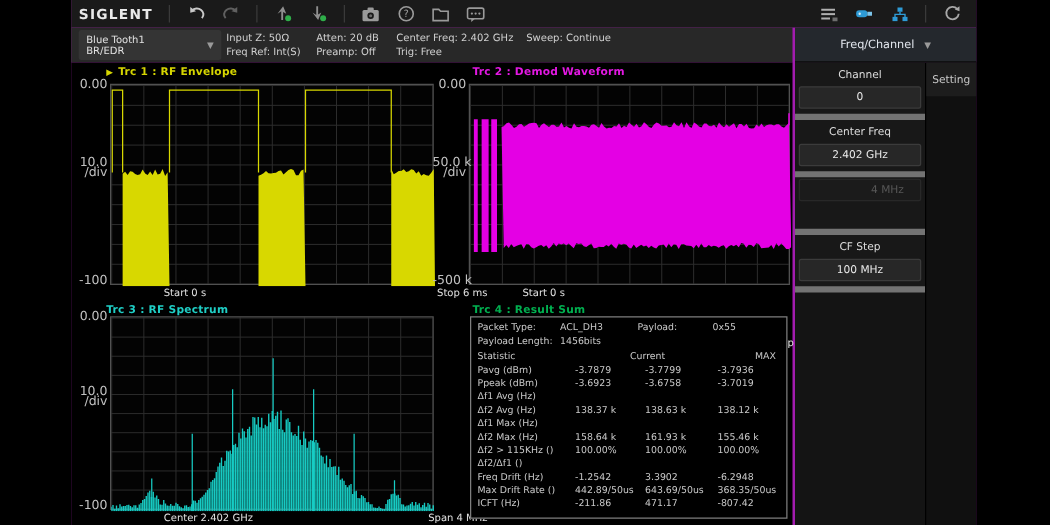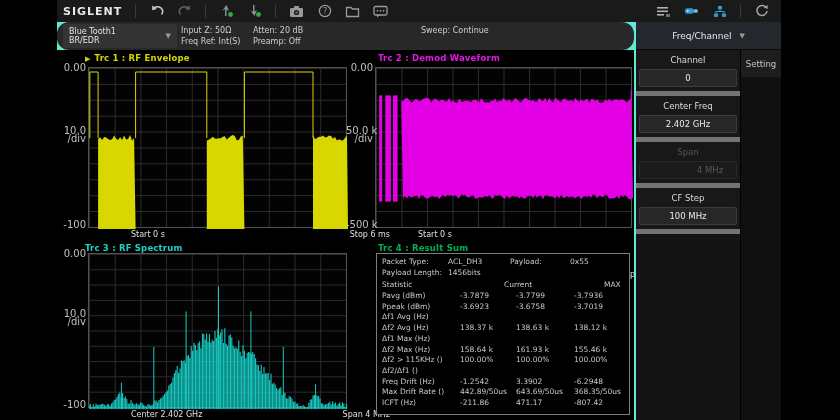--- a/index.html
+++ b/index.html
@@ -1,31 +1,31 @@
 <!DOCTYPE html>
 <html><head>
 <meta charset="utf-8">
 <style>
   html,body{margin:0;padding:0;background:#000;}
   body{width:840px;height:420px;overflow:hidden;font-family:"DejaVu Sans",sans-serif;}
   .stage{position:relative;width:840px;height:420px;background:#000;}
-  .app{position:absolute;left:57px;top:0;width:724px;height:420px;background:#5eead4;}
+  .app{position:absolute;left:57px;top:0;width:724px;height:420px;background:#a21caf;}
 
   
   .toolbar{position:absolute;left:0;top:0;width:724px;height:22px;background:#1a1a1a;
            display:flex;align-items:center;gap:13px;padding:0 12px 0 6px;box-sizing:border-box;}
   .logo{color:#e8e8e8;font-size:11px;font-weight:bold;letter-spacing:1px;}
   .vsep{width:1px;height:14px;background:#3a3a3a;}
   .tbi{width:15px;height:15px;display:flex;align-items:center;justify-content:center;flex:0 0 auto;}
   .tbi svg{display:block;}
   .dim{opacity:.4;}
   .spacer{flex:1;}
 
   
-  .infobar{position:absolute;left:0;top:22px;width:577px;height:28px;background:#282828;border-radius:12px;}
+  .infobar{position:absolute;left:0;top:22px;width:577px;height:28px;background:#282828;}
   .modebox{position:absolute;left:6px;top:2px;width:114px;height:24px;background:#343434;border-radius:2px;
            display:flex;align-items:center;justify-content:space-between;padding:0 6px;box-sizing:border-box;}
   .modebox .ml{font-size:8px;line-height:9px;color:#e2e2e2;}
   .caret{color:#9a9a9a;font-size:7px;}
   .icol{position:absolute;top:3px;font-size:8px;line-height:11px;color:#cfcfcf;white-space:nowrap;}
   .icol1{left:124px;} .icol2{left:196px;} .icol3{left:260px;} .icol4{left:364px;}
 
   
   .sb-header{position:absolute;left:579px;top:22px;width:145px;height:28px;background:#24282d;
              display:flex;align-items:center;justify-content:center;gap:8px;color:#e3e7ee;font-size:9px;
@@ -168,20 +168,24 @@
       <span class="caret">▼</span>
     </div>
     <div class="icol icol1">
       <div>Input Z: 50Ω</div>
       <div>Freq Ref: Int(S)</div>
     </div>
     <div class="icol icol2">
       <div>Atten: 20 dB</div>
       <div>Preamp: Off</div>
     </div>
+    <div class="icol icol3">
+      <div>Center Freq: 2.402 GHz</div>
+      <div>Trig: Free</div>
+    </div>
     <div class="icol icol4">
       <div>Sweep: Continue</div>
       <div></div>
     </div>
   </div>
 
   <div class="sb-header">
     <span>Freq/Channel</span>
     <span class="caret">▼</span>
   </div>
@@ -333,21 +337,20 @@
     <div class="menu-col">
       <div class="sbi">
         <div class="sbi-label">Channel</div>
         <div class="sbi-value">0</div>
       </div>
       <div class="sbi">
         <div class="sbi-label">Center Freq</div>
         <div class="sbi-value">2.402 GHz</div>
       </div>
       <div class="sbi disabled">
-        <div class="sbi-label">Span</div>
         <div class="sbi-value">4 MHz</div>
       </div>
       <div class="sbi">
         <div class="sbi-label">CF Step</div>
         <div class="sbi-value">100 MHz</div>
       </div>
     </div>
     <div class="set-col">
       <div class="set-tab">Setting</div>
     </div>

